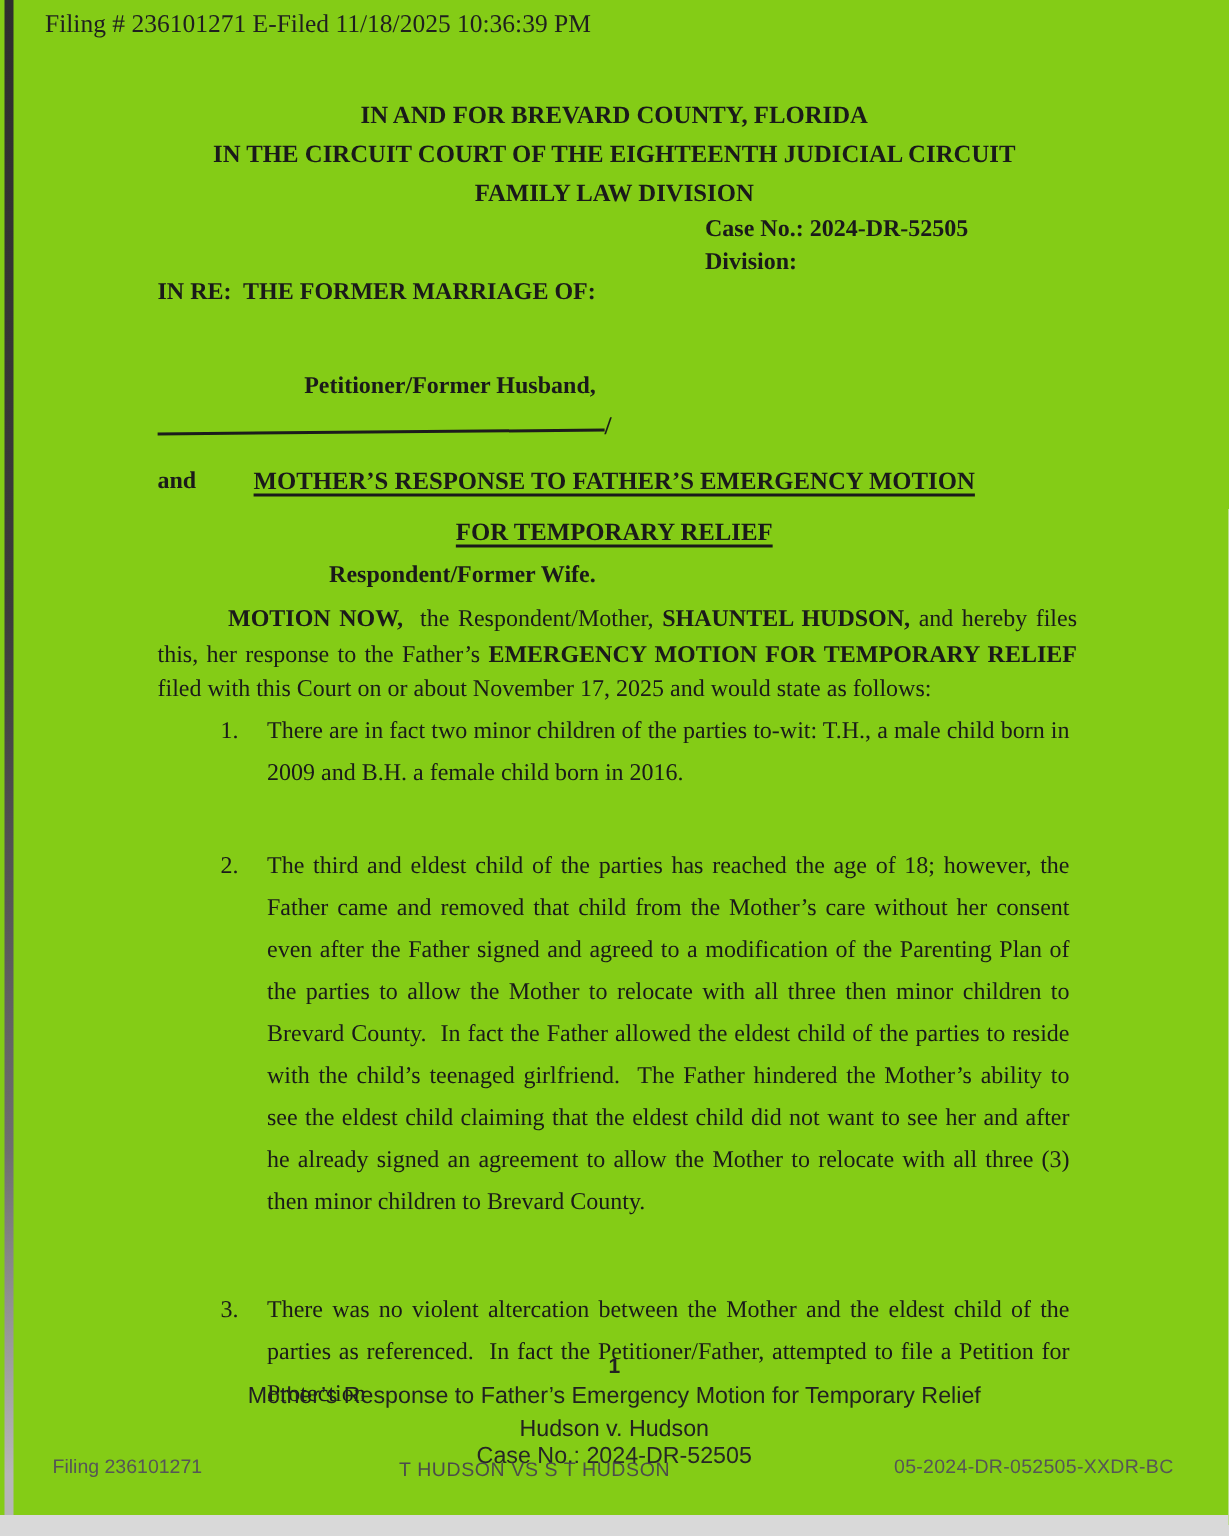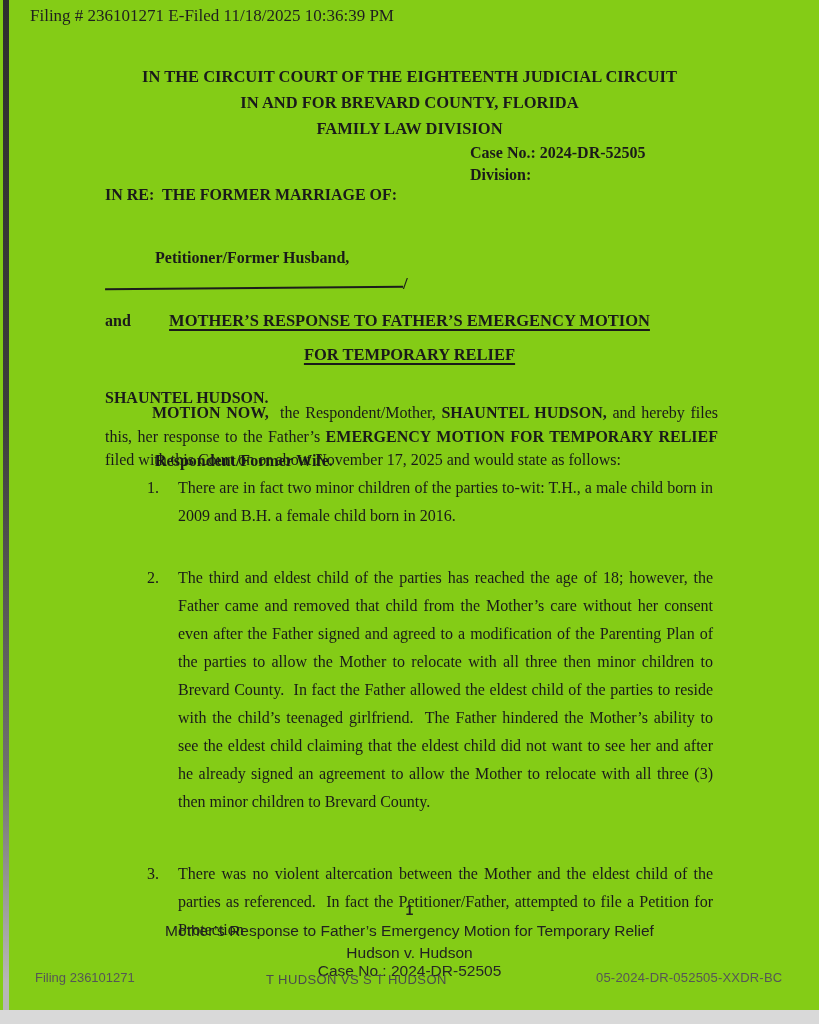--- a/index.html
+++ b/index.html
@@ -26,21 +26,21 @@
     font-size: 17px; color: #1f1f1f; white-space: pre-wrap;
   }
   .court-heading {
     position: absolute; left: 0; top: 64px; width: 100%;
     text-align: center; font-weight: bold; font-size: 16.5px; line-height: 26px;
   }
   .caption-left {
     position: absolute; left: 105px; top: 142px;
     font-weight: bold; font-size: 16px; line-height: 21px; white-space: pre-wrap;
   }
-  .caption-left .role { margin-left: 50px; }
+  .caption-left .role { margin-left: 97px; text-align: right; }
   .caption-left .respondent-name { margin-top: 14px; }
   .caption-right {
     position: absolute; left: 470px; top: 142px;
     font-weight: bold; font-size: 16px; line-height: 22px;
   }
   .caption-rule {
     position: absolute; left: 105px; top: 268px; height: 22px;
     font-weight: bold; font-size: 17px;
   }
   .caption-rule .rule-line {
@@ -104,30 +104,29 @@
 </head>
 <body>
 
 <div class="page">
   <div class="edge-left"></div>
   <div class="edge-bottom"></div>
 
   <div class="filing-header">Filing # 236101271 E-Filed 11/18/2025 10:36:39 PM</div>
 
   <div class="court-heading">
+    <div>IN AND FOR BREVARD COUNTY, FLORIDA</div>
     <div>IN THE CIRCUIT COURT OF THE EIGHTEENTH JUDICIAL CIRCUIT</div>
-    <div>IN AND FOR BREVARD COUNTY, FLORIDA</div>
     <div>FAMILY LAW DIVISION</div>
   </div>
 
   <div class="caption-left">
     <div>IN RE:  THE FORMER MARRIAGE OF:</div>
     <div class="role">Petitioner/Former Husband,</div>
     <div>and</div>
-    <div class="respondent-name">SHAUNTEL HUDSON.</div>
     <div class="role">Respondent/Former Wife.</div>
   </div>
 
   <div class="caption-right">
     <div>Case No.: 2024-DR-52505</div>
     <div>Division:</div>
   </div>
 
   <div class="caption-rule"><span class="rule-line"></span><span>/</span></div>
 

